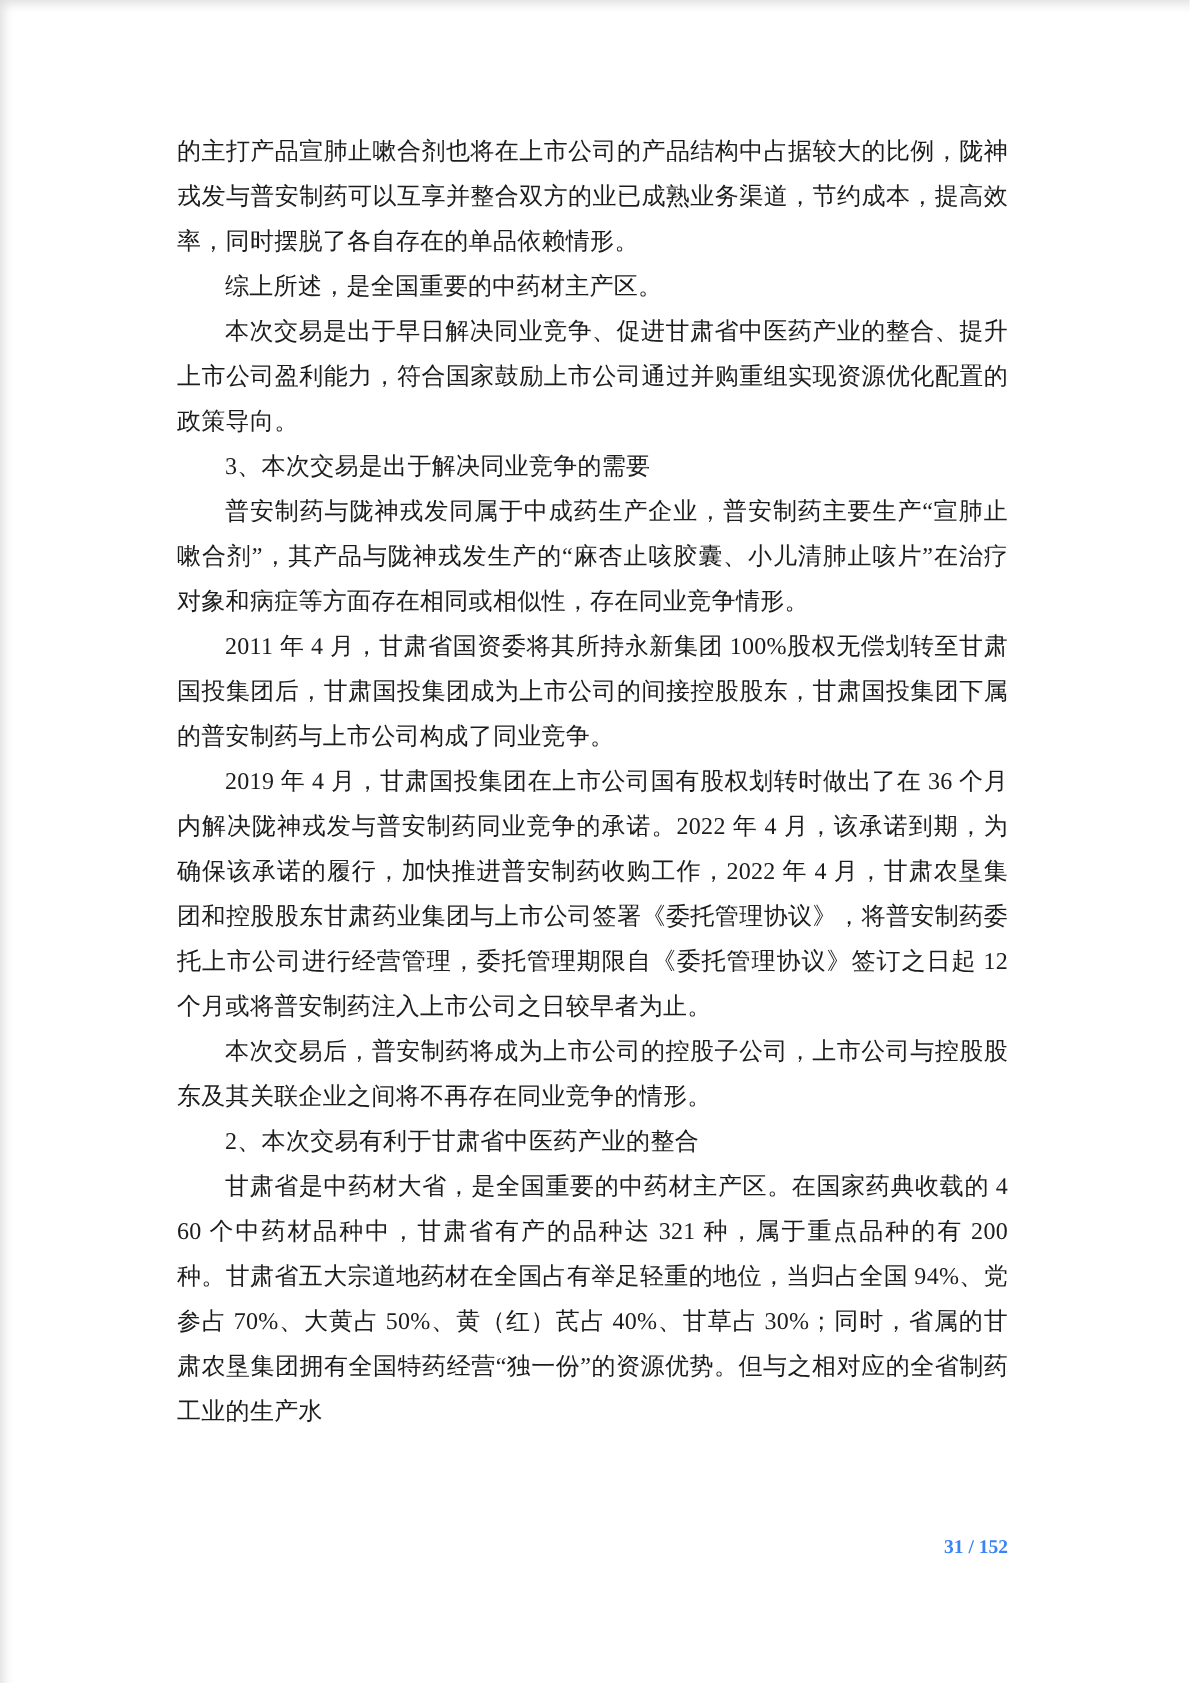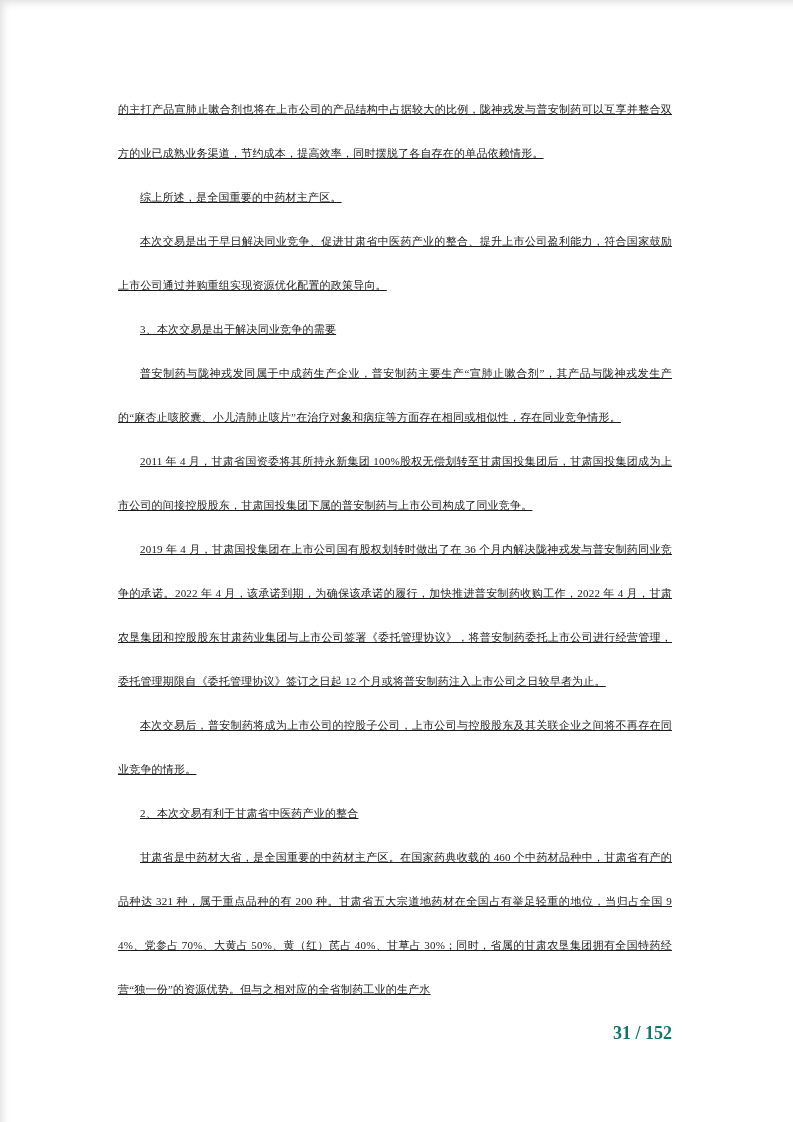--- a/index.html
+++ b/index.html
@@ -18,43 +18,42 @@
     box-shadow: inset 8px 8px 8px -6px rgba(0,0,0,0.14);
   }
   .content {
     position: absolute;
     left: 118px;
     top: 87px;
     width: 554px;
   }
   .content p {
     margin: 0;
-    font-size: 11px;
-    line-height: 44px;
+    font-size: 16px;
+    line-height: 30px;
     text-align: justify;
     text-justify: inter-ideograph;
     text-indent: 2em;
     letter-spacing: 0.2px;
     word-break: break-all;
-    text-decoration: underline;
   }
   .content p.continuation {
     text-indent: 0;
   }
   .content p.heading {
     font-weight: bold;
   }
   .page-footer {
     position: absolute;
     right: 121px;
     top: 1023px;
-    font-size: 18px;
+    font-size: 13px;
     font-weight: bold;
     font-family: "Liberation Serif", "DejaVu Serif", serif;
-    color: #0f766e;
+    color: #3b82f6;
   }
 </style>
 </head>
 <body>
 
 <div class="page">
   <div class="content" id="doc-content">
       <p class="continuation">的主打产品宣肺止嗽合剂也将在上市公司的产品结构中占据较大的比例，陇神戎发与普安制药可以互享并整合双方的业已成熟业务渠道，节约成本，提高效率，同时摆脱了各自存在的单品依赖情形。</p>
       <p class="body">综上所述，是全国重要的中药材主产区。</p>
       <p class="body">本次交易是出于早日解决同业竞争、促进甘肃省中医药产业的整合、提升上市公司盈利能力，符合国家鼓励上市公司通过并购重组实现资源优化配置的政策导向。</p>

